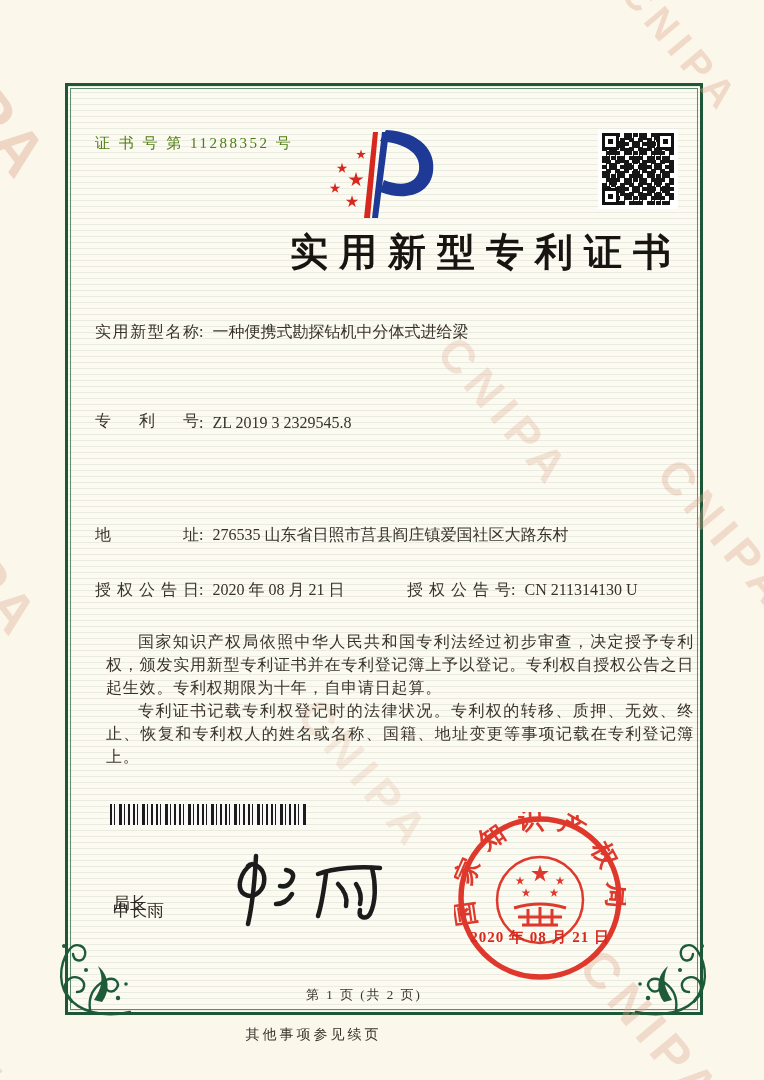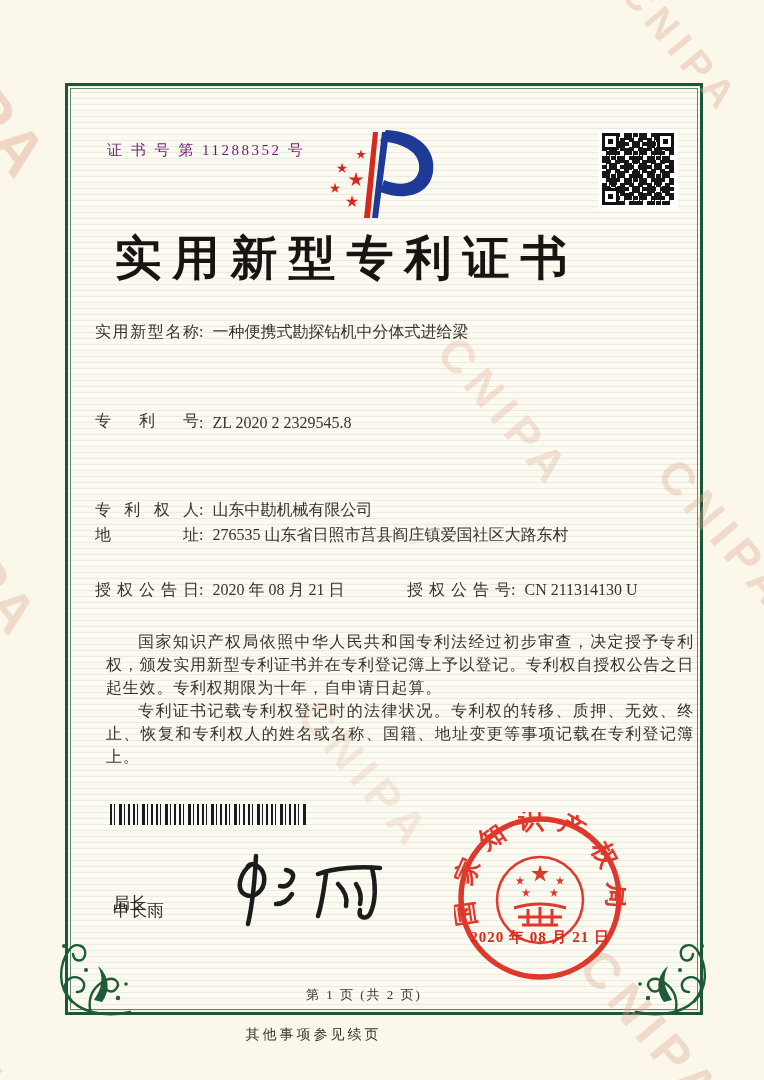--- a/index.html
+++ b/index.html
@@ -26,37 +26,37 @@
   .wm-a { left:-78px; top:-34px; font-size:64px; opacity:.42; transform:rotate(52deg); }
   .wm-b { left:646px; top:-30px; font-size:40px; opacity:.38; transform:rotate(50deg); }
   .wm-c { left:468px; top:326px; font-size:46px; opacity:.30; transform:rotate(50deg); }
   .wm-d { left:-74px; top:446px; font-size:56px; opacity:.36; transform:rotate(52deg); }
   .wm-e { left:688px; top:448px; font-size:46px; opacity:.36; transform:rotate(50deg); }
   .wm-f { left:328px; top:688px; font-size:46px; opacity:.22; transform:rotate(50deg); }
   .wm-g { left:-52px; top:988px; font-size:50px; opacity:.36; transform:rotate(50deg); }
   .wm-h { left:612px; top:938px; font-size:50px; opacity:.36; transform:rotate(50deg); }
 
   
-  .certno { position:absolute; left:95px; top:141px; font-size:15px;
-            letter-spacing:2.5px; color:#701a75;margin-left:12px; }
+  .certno { position:absolute; left:95px; top:134px; font-size:15px;
+            letter-spacing:2.5px; color:#4d7c0f; }
   .logo { position:absolute; left:318px; top:126px; }
   .qr { position:absolute; left:598px; top:129px; width:80px; height:80px;
         background:#fff; padding:4px; }
   .qr-inner { position:relative; width:72px; height:72px;
         background:
           repeating-conic-gradient(#161616 0 25%, rgba(0,0,0,0) 0 50%),
           repeating-conic-gradient(#161616 0 25%, rgba(0,0,0,0) 0 50%);
         background-size:9px 9px, 15px 15px; background-color:#fff; }
   .finder { position:absolute; width:17px; height:17px; border:3px solid #111;
             background:#fff; }
   .finder::after { content:""; position:absolute; inset:3px; background:#111; }
   .finder.tl { left:0; top:0; } .finder.tr { right:0; top:0; } .finder.bl { left:0; bottom:0; }
 
-  .title { position:absolute; left:0; top:227px; width:682px; text-align:center;
-           font-size:47px; font-weight:700; letter-spacing:11px; color:#171411;
+  .title { position:absolute; left:0; top:227px; width:682px; text-align:right;
+           font-size:38px; font-weight:700; letter-spacing:11px; color:#171411;
            text-indent:11px; }
 
   
   .frow { position:absolute; left:95px; width:600px; font-size:16px;
           color:#37322b; white-space:nowrap; }
   .f-label { display:inline-block; width:104px; text-align:justify;
              text-align-last:justify; vertical-align:bottom; }
   .colon { margin-right:9px; }
   .r0{top:322px} .r1{top:367px} .r2{top:411px} .r3{top:455px}
   .r4{top:500px} .r5{top:525px} .r6{top:580px}
@@ -137,24 +137,21 @@
       <div class="finder bl"></div>
     </div>
   </div>
 
   <div class="title">实用新型专利证书</div>
 
   <div class="frow r0">
     <span class="f-label">实用新型名称</span><span class="colon">:</span><span>一种便携式勘探钻机中分体式进给梁</span>
   </div>
   <div class="frow r2">
-    <span class="f-label">专利号</span><span class="colon">:</span><span>ZL 2020 2 2329545.8</span>
-  </div>
-  <div class="frow r4">
-    <span class="f-label">专利权人</span><span class="colon">:</span><span>山东中勘机械有限公司</span>
+    <span class="f-label">专利号</span><span class="colon">:</span><span>ZL 2019 3 2329545.8</span>
   </div>
   <div class="frow r5">
     <span class="f-label">地址</span><span class="colon">:</span><span>276535 山东省日照市莒县阎庄镇爱国社区大路东村</span>
   </div>
   <div class="frow r6">
     <span class="pair1">
       <span class="f-label">授权公告日</span><span class="colon">:</span><span>2020 年 08 月 21 日</span>
     </span>
     <span class="f-label">授权公告号</span><span class="colon">:</span><span>CN 211314130 U</span>
   </div>

